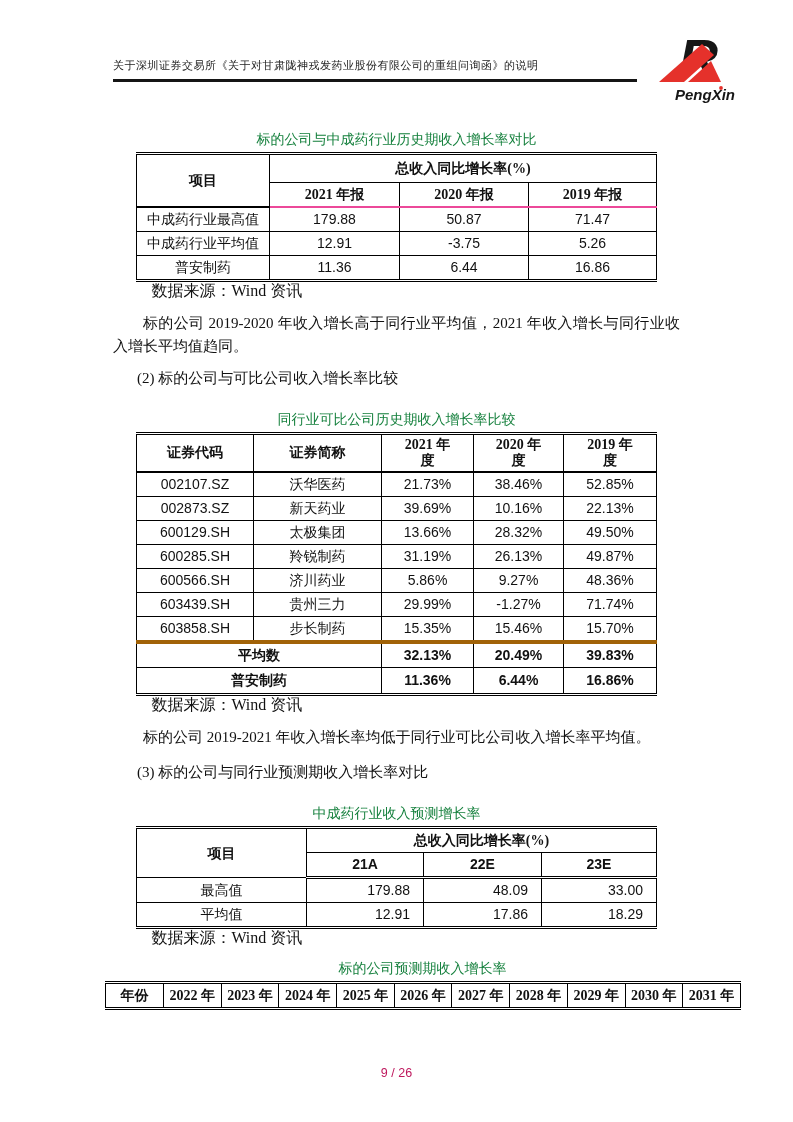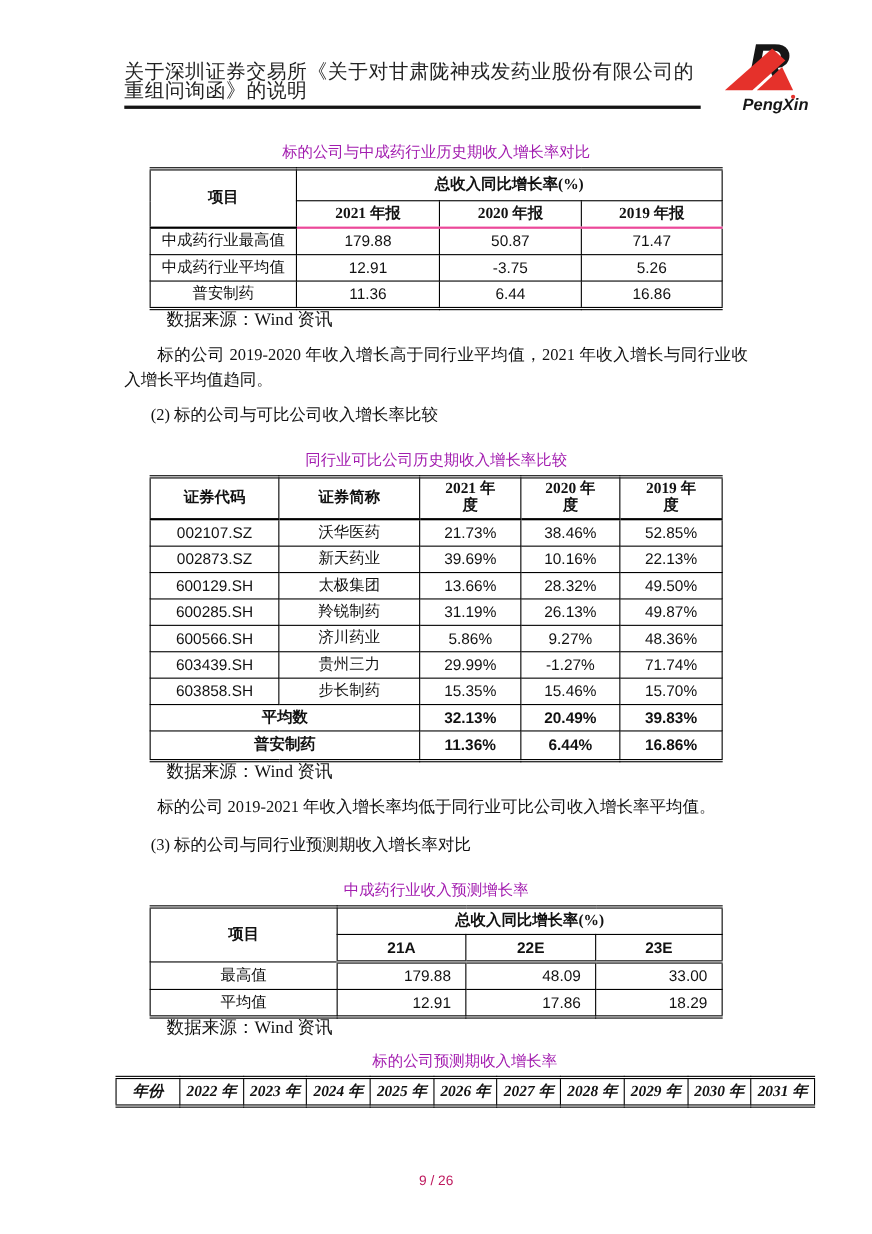--- a/index.html
+++ b/index.html
@@ -5,49 +5,49 @@
   * { margin:0; padding:0; box-sizing:border-box; }
   html,body { background:#ffffff; }
   .page {
     position:relative; width:793px; height:1122px; margin:0 auto;
     background:#fff; color:#111; overflow:hidden;
     font-family:"Liberation Serif","DejaVu Serif",serif;
   }
   
   .doc-header {
     position:absolute; top:57px; left:113px; width:524px;
-    font-size:18px; line-height:17px; letter-spacing:.5px;
+    font-size:11px; line-height:17px; letter-spacing:.5px;
     padding-bottom:5px; border-bottom:3px solid #151515; color:#222;
   }
   .logo { position:absolute; top:30px; left:655px; width:110px; height:74px; }
   
   .content { position:absolute; top:122px; left:113px; width:567px; }
-  .tbl-title { text-align:center; font-size:14px; line-height:19px; color:#a21caf; }
+  .tbl-title { text-align:center; font-size:14px; line-height:19px; color:#15803d; }
   .mt8{margin-top:8px;} .mt10{margin-top:22px;} .mt11{margin-top:11px;}
   .mt12{margin-top:12px;} .mt14{margin-top:14px;} .mt15{margin-top:15px;}
   .source { margin-top:0; font-size:16px; line-height:18px; padding-left:2.4em; }
   .para { margin-top:12px; font-size:15px; line-height:23px; text-align:justify; text-indent:2em; }
   .sec-h { font-size:15px; line-height:19px; text-indent:1.6em; }
   
   table.tbl { border-collapse:collapse; table-layout:fixed; margin:3px auto 0; width:520px;
               border-top:3px double #000; border-bottom:3px double #000; }
   table.tbl td { border:1px solid #000; font-size:14px; line-height:17px; padding:3px 4px;
                  vertical-align:middle; text-align:center; overflow:hidden; }
   .b { font-weight:bold; }
   .num { font-family:"Liberation Sans","DejaVu Sans",sans-serif; font-size:13.5px; }
   .t1 tr.hdr1 td { padding:5px 4px; }
   .t1 tr.hdr2 td { border-bottom:2px solid #ec4899; }
   .t1 td.itemhead { border-bottom:2px solid #000; }
   .t2 tr.hdr td { border-bottom:2px solid #000; padding:2px 3px; line-height:16px; }
   .yr-wrap { max-width:58px; margin:0 auto; }
-  .t2 tr.sum td { border-top:1px solid #a16207;text-align:center; }
+  .t2 tr.sum td { border-top:4px solid #a16207;text-align:center; }
   .t2 tr.sum2 td { padding:4px 4px; }
   .t3 tr.hdr2 td { border-bottom:3px double #000; }
   .t3 td.r { text-align:right; padding-right:13px; }
-  table.t4 { width:635px; margin-left:-8px;font-style:italic; }
+  table.t4 { width:635px; margin-left:-8px; }
   .t4 td { font-size:12.5px; padding:5px 2px; line-height:17px; }
   
   .footer { position:absolute; top:1066px; left:0; width:793px; text-align:center;
             font-family:"Liberation Sans","DejaVu Sans",sans-serif; font-size:12.5px; color:#be185d; }
 </style>
 </head>
 <body>
 
 <div class="page">
 

